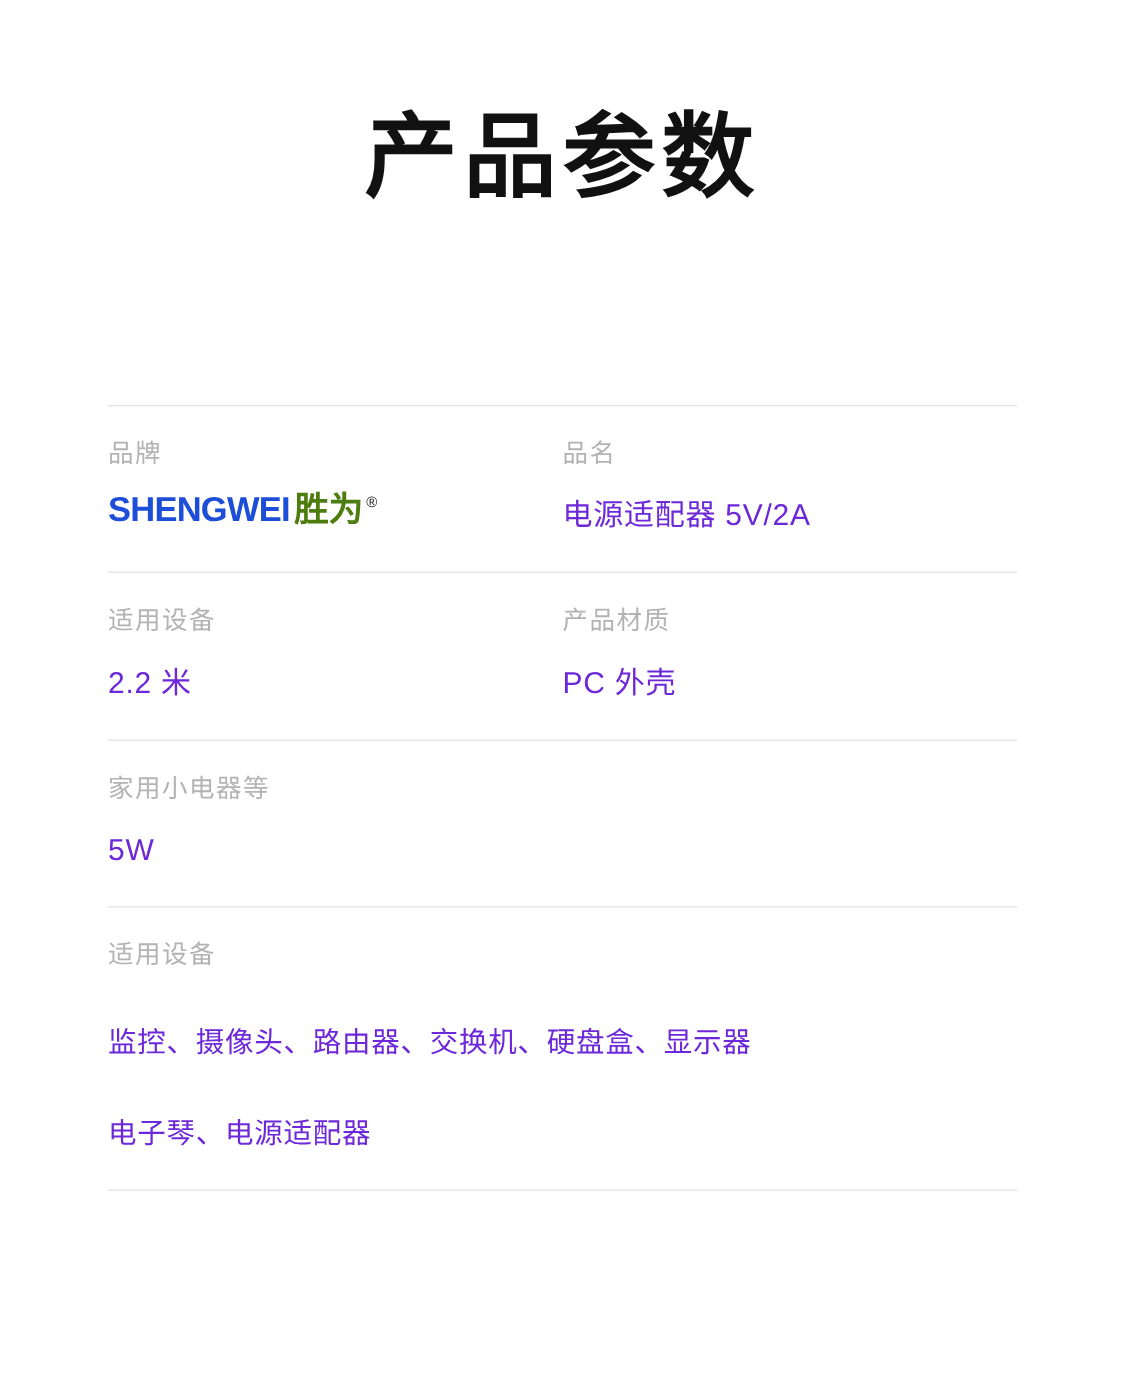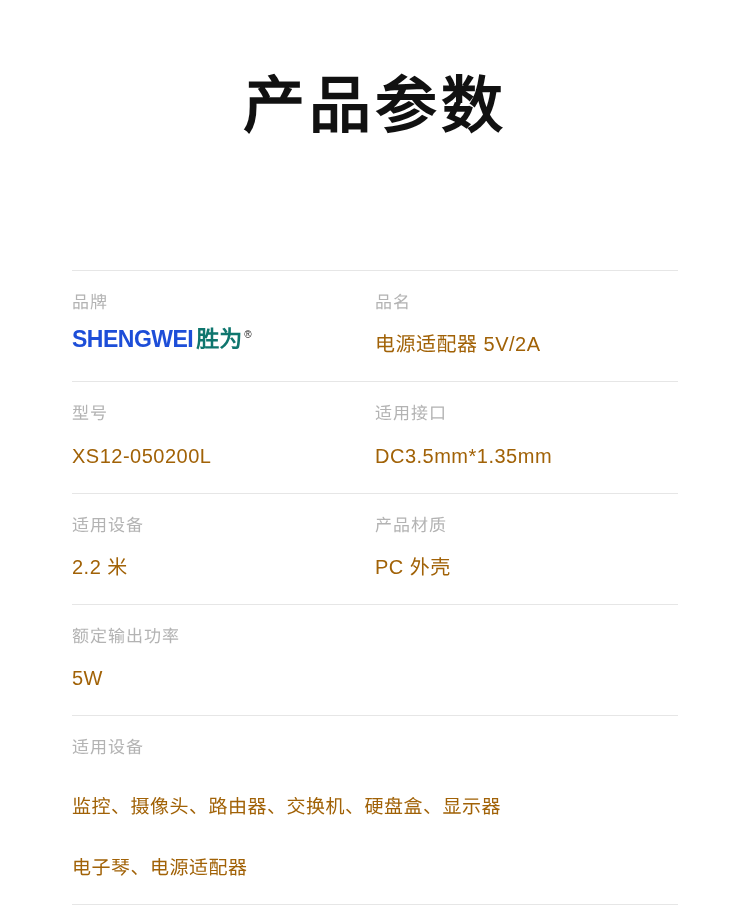--- a/index.html
+++ b/index.html
@@ -54,21 +54,21 @@
   }
   .spec-label {
     font-size: 17px;
     color: #b3b3b3;
     line-height: 1.6;
     margin-bottom: 12px;
     letter-spacing: 1px;
   }
   .spec-value {
     font-size: 20px;
-    color: #a16207;
+    color: #6d28d9;
     line-height: 1.65;
     letter-spacing: 0.5px;
   }
   .spec-value.multiline {
     font-size: 19px;
   }
   
   .brand-logo {
     display: flex;
     align-items: baseline;
@@ -78,21 +78,21 @@
   .brand-logo .brand-latin {
     font-size: 23px;
     font-weight: bold;
     color: #1d4ed8;
     letter-spacing: -0.5px;
     font-family: "Liberation Sans", "DejaVu Sans", sans-serif;
   }
   .brand-logo .brand-cn {
     font-size: 23px;
     font-weight: bold;
-    color: #0f766e;
+    color: #4d7c0f;
     margin-left: 3px;
     letter-spacing: 0px;
   }
   .brand-logo .brand-reg {
     font-size: 10px;
     color: #1a1a1a;
     margin-left: 2px;
     position: relative;
     top: -9px;
   }
@@ -118,45 +118,35 @@
           <span class="brand-cn">胜为</span>
           <span class="brand-reg">®</span>
         </div>
       </div>
       <div class="spec-cell">
         <div class="spec-label">品名</div>
         <div class="spec-value">电源适配器 5V/2A</div>
       </div>
     </div>
 
-    <div class="spec-row">
-      <div class="spec-cell">
-        <div class="spec-label">型号</div>
-        <div class="spec-value">XS12-050200L</div>
-      </div>
-      <div class="spec-cell">
-        <div class="spec-label">适用接口</div>
-        <div class="spec-value">DC3.5mm*1.35mm</div>
-      </div>
-    </div>
 
     <div class="spec-row">
       <div class="spec-cell">
         <div class="spec-label">适用设备</div>
         <div class="spec-value">2.2 米</div>
       </div>
       <div class="spec-cell">
         <div class="spec-label">产品材质</div>
         <div class="spec-value">PC 外壳</div>
       </div>
     </div>
 
     <div class="spec-row">
       <div class="spec-cell">
-        <div class="spec-label">额定输出功率</div>
+        <div class="spec-label">家用小电器等</div>
         <div class="spec-value">5W</div>
       </div>
       <div class="spec-cell"></div>
     </div>
 
     <div class="spec-row">
       <div class="spec-cell full">
         <div class="spec-label">适用设备</div>
         <div class="line-break-block">
           <div class="spec-value multiline">监控、摄像头、路由器、交换机、硬盘盒、显示器</div>

